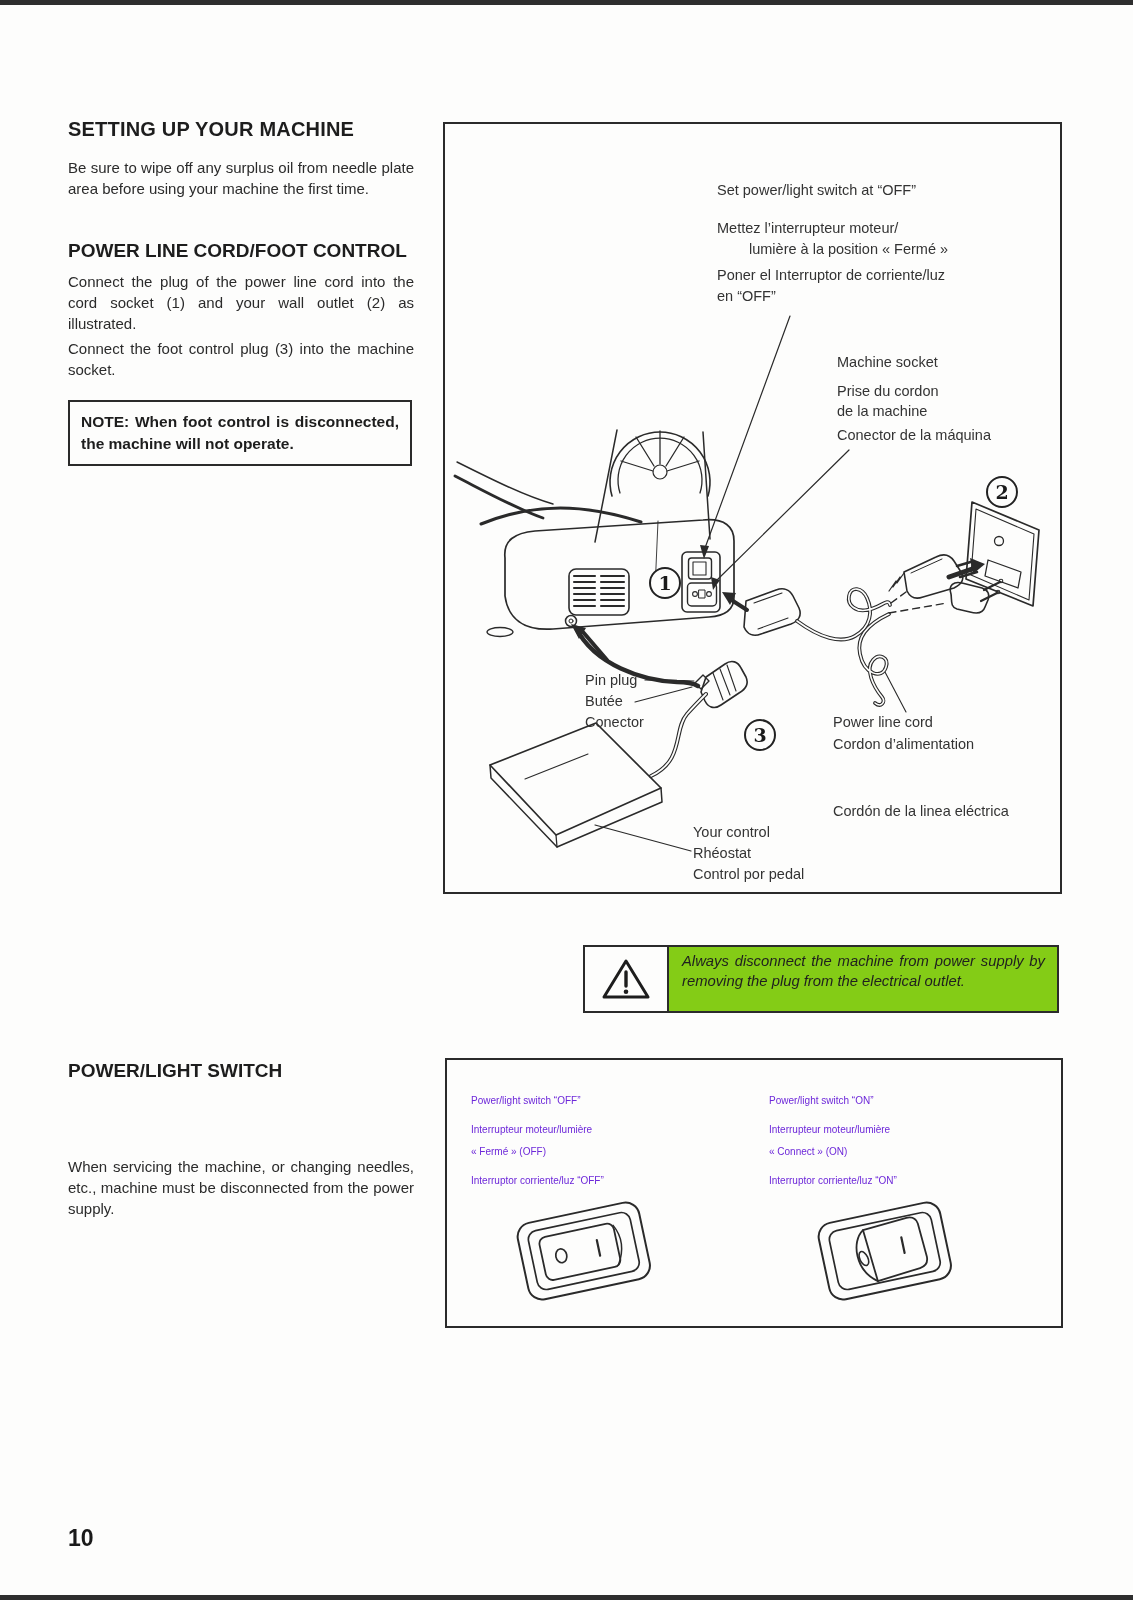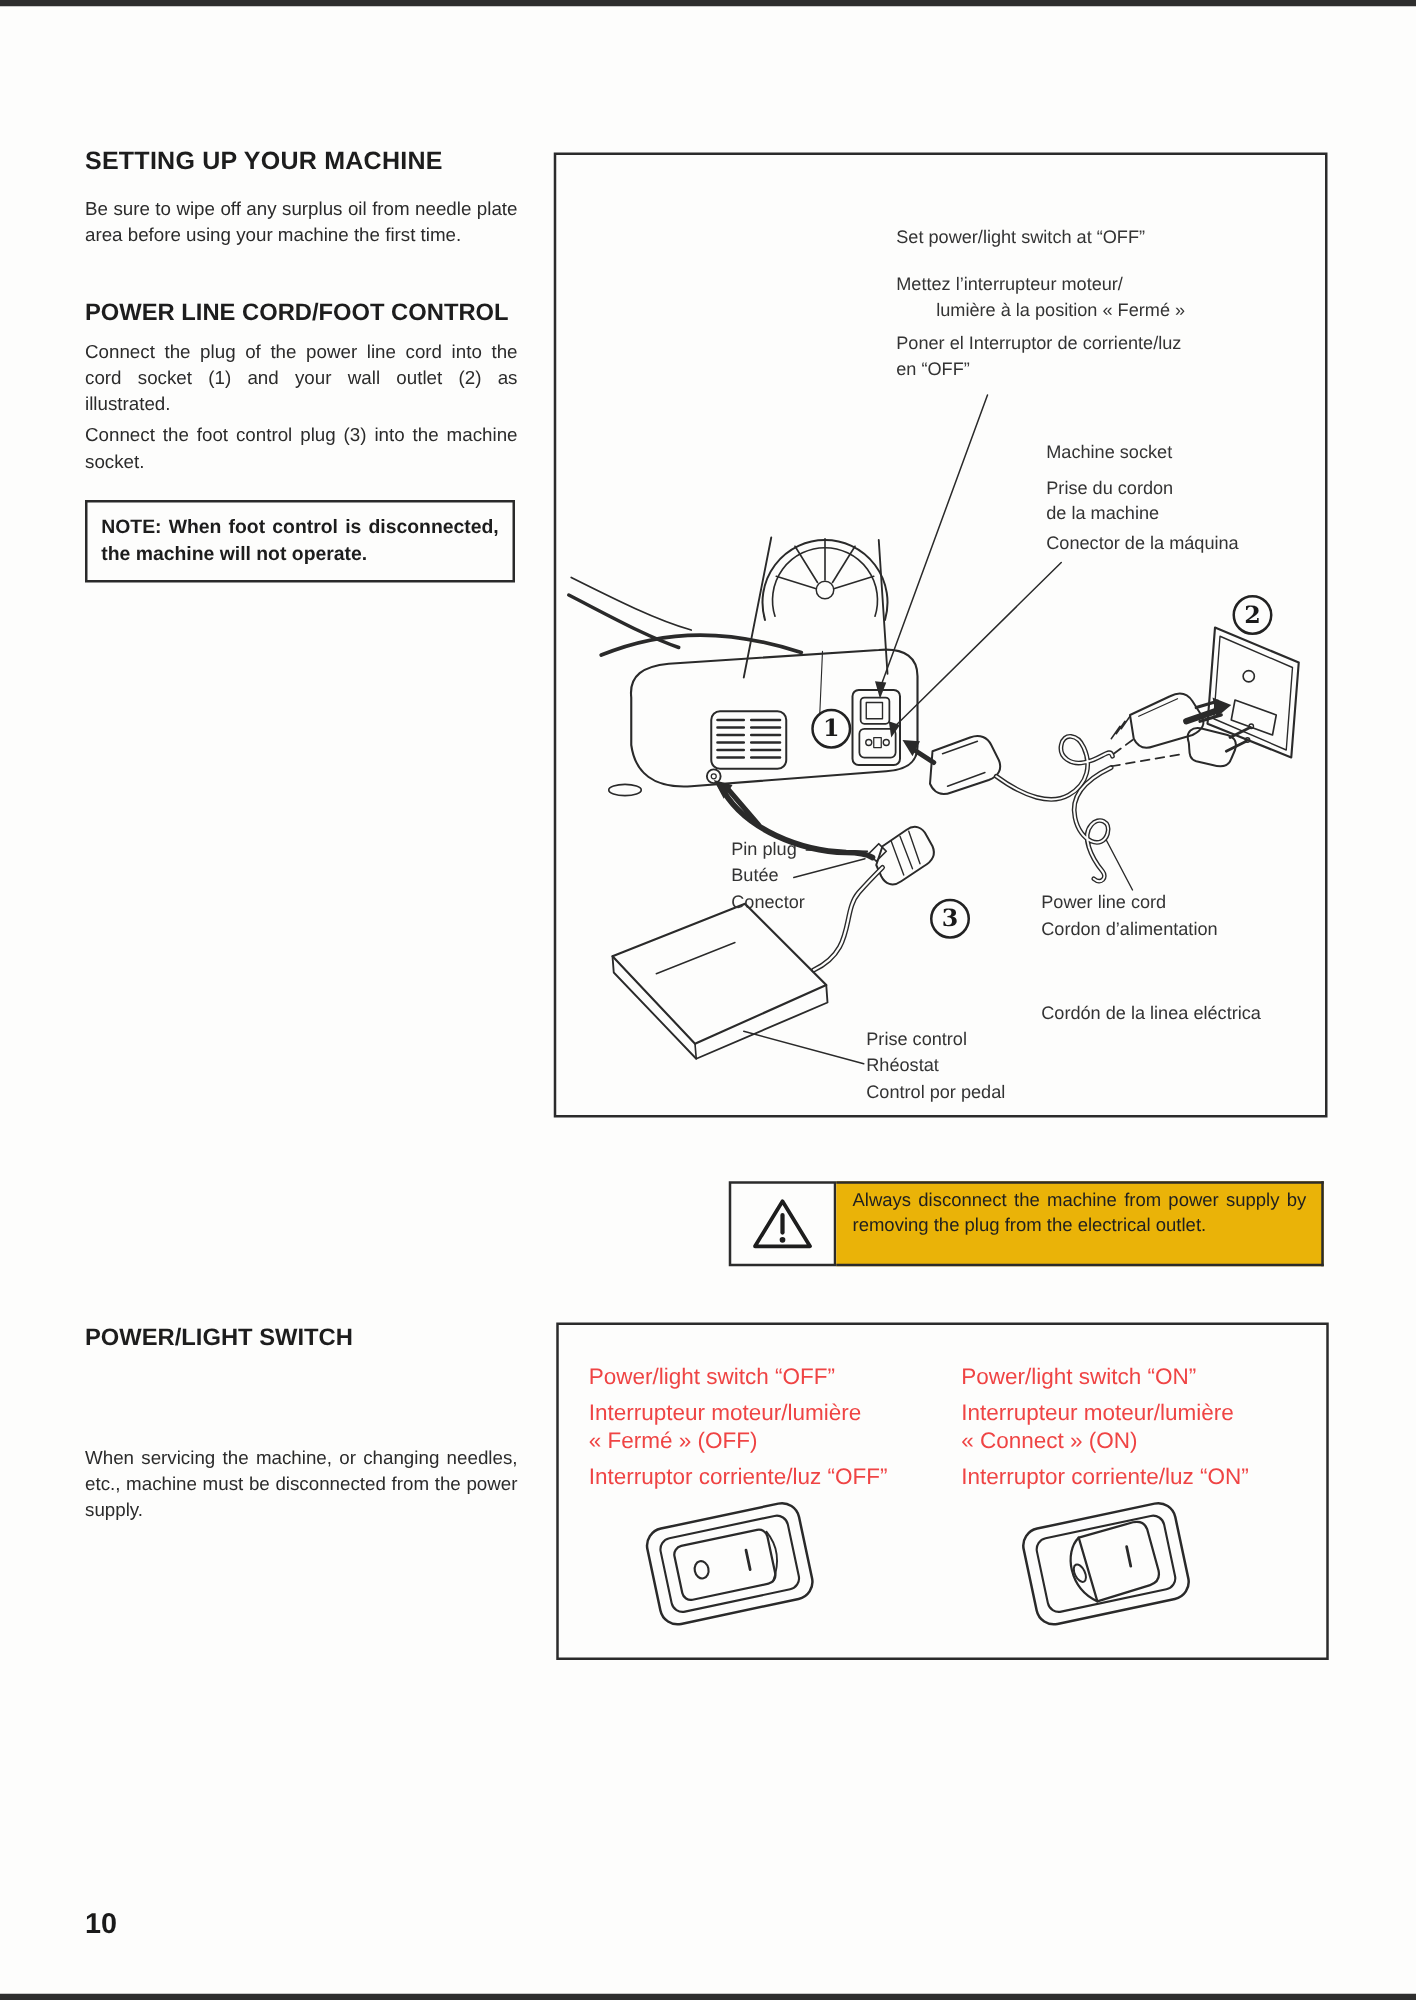--- a/index.html
+++ b/index.html
@@ -13,23 +13,23 @@
   .note-box{border:2px solid #2a2a2a;padding:9px 11px;font-weight:bold;font-size:15.5px;
             line-height:22px;text-align:justify;color:#1d1d1d;background:#fdfdfc;}
   .panel{border:2px solid #2b2b2b;background:#fdfdfc;}
   .dlabel{font-size:14.5px;line-height:21px;color:#333;white-space:nowrap;}
   .callout{position:absolute;width:28px;height:28px;border:2.5px solid #222;border-radius:50%;
            display:flex;align-items:center;justify-content:center;font-family:"DejaVu Serif", serif;
            font-weight:bold;font-size:19px;color:#1a1a1a;background:#fdfdfc;}
   .warn-wrap{display:flex;}
   .warn-icon-cell{width:82px;border:2px solid #2b2b2b;background:#fdfdfc;display:flex;
                   align-items:center;justify-content:center;}
-  .warn-text-cell{flex:1;border:2px solid #2b2b2b;border-left:none;background:#eab308;
-                  padding:5px 12px 4px 13px;font-size:14.8px;line-height:19.5px;text-align:justify;color:#1f1f1f;}
-  .swcol .l{font-size:18px;line-height:22px;color:#ef4444;white-space:nowrap;}
+  .warn-text-cell{flex:1;border:2px solid #2b2b2b;border-left:none;background:#84cc16;
+                  padding:5px 12px 4px 13px;font-size:14.8px;line-height:19.5px;text-align:justify;color:#1f1f1f;font-style:italic;}
+  .swcol .l{font-size:10px;line-height:22px;color:#6d28d9;white-space:nowrap;}
   .swcol .gap-b{margin-bottom:7px;}
   .swcol .gap-t{margin-top:7px;}
   .pageno{font-size:23px;font-weight:bold;color:#1a1a1a;}
   svg{display:block;}
 </style>
 </head>
 <body>
 
 <div class="page">
 
@@ -163,21 +163,21 @@
     <div class="dlabel abs" style="left:392px;top:301px;">Conector de la máquina</div>
 
     <div class="dlabel abs" style="left:140px;top:546px;">Pin plug</div>
     <div class="dlabel abs" style="left:140px;top:567px;">Butée</div>
     <div class="dlabel abs" style="left:140px;top:588px;">Conector</div>
 
     <div class="dlabel abs" style="left:388px;top:588px;">Power line cord</div>
     <div class="dlabel abs" style="left:388px;top:610px;">Cordon d’alimentation</div>
     <div class="dlabel abs" style="left:388px;top:632px;margin-top:45px;">Cordón de la linea eléctrica</div>
 
-    <div class="dlabel abs" style="left:248px;top:698px;">Prise control</div>
+    <div class="dlabel abs" style="left:248px;top:698px;">Your control</div>
     <div class="dlabel abs" style="left:248px;top:719px;">Rhéostat</div>
     <div class="dlabel abs" style="left:248px;top:740px;">Control por pedal</div>
 
     <div class="callout" style="left:204px;top:443px;">1</div>
     <div class="callout" style="left:541px;top:352px;">2</div>
     <div class="callout" style="left:299px;top:595px;">3</div>
   </div>
 
   <div class="warn-wrap abs" style="left:583px;top:945px;width:476px;height:68px;">
     <div class="warn-icon-cell">

